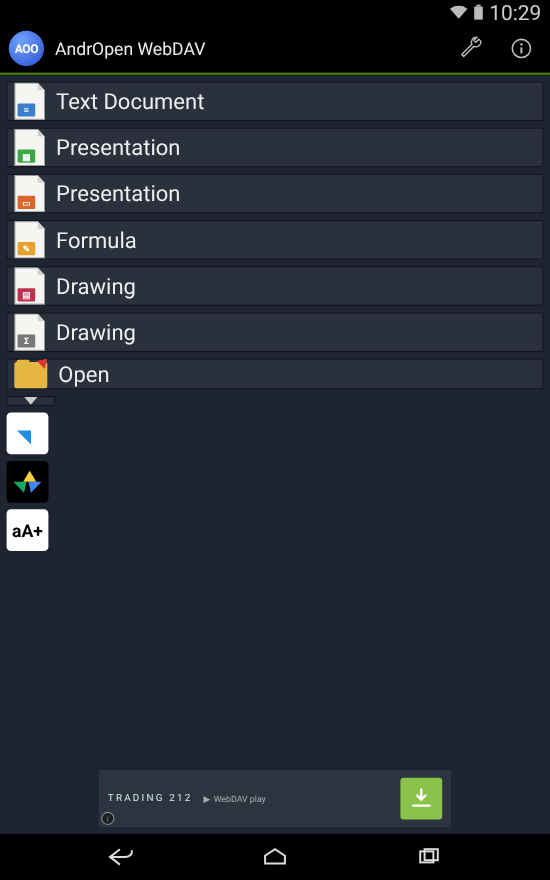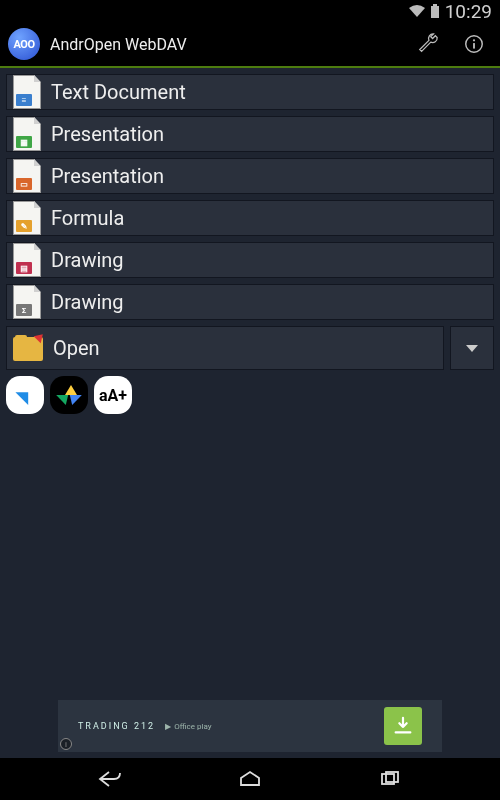--- a/index.html
+++ b/index.html
@@ -11,21 +11,21 @@
   .status-bar .icon { display: inline-flex; }
 
   
   .app-bar { height: 46px; background: #000; display: flex; align-items: center; padding: 0 8px; gap: 10px; border-bottom: 2px solid #4d7c0f; }
   .app-logo { width: 32px; height: 32px; border-radius: 50%; background: radial-gradient(circle at 35% 30%, #6fa3ff, #2a4fd0); color: #fff; font-size: 11px; font-weight: bold; display: flex; align-items: center; justify-content: center; letter-spacing: -0.5px; }
   .app-title { color: #eee; font-size: 16px; flex: 1; }
   .ab-action { width: 36px; height: 36px; display: flex; align-items: center; justify-content: center; }
 
   
   .list { display: flex; flex-direction: column; padding: 6px 6px 0 6px; gap: 6px; }
-  .row { display: flex; gap: 6px; }
+  .row { display: flex; gap: 6px; flex-direction: column; }
   .item {
     background: #2a303c;
     border: 1px solid #121620;
     display: flex;
     align-items: center;
     height: 44px;
     padding: 0 6px;
     gap: 10px;
     flex: 1;
   }
@@ -45,36 +45,36 @@
   .folder-back { position:absolute; inset:2px 0 0 0; background:#e6b642; border-radius:2px; }
   .folder-tab { position:absolute; top:0; left:2px; width:12px; height:6px; background:#e6b642; border-radius:2px 2px 0 0; }
   .folder-arrow { position:absolute; right:-2px; top:-2px; width:0;height:0;border-left:5px solid transparent;border-right:5px solid transparent;border-bottom:8px solid #d33; transform:rotate(45deg);}
 
   .dropdown-btn { width: 44px; background:#2a303c; border:1px solid #121620; display:flex; align-items:center; justify-content:center; }
   .chev { width:0; height:0; border-left:6px solid transparent; border-right:6px solid transparent; border-top:7px solid #ccc; }
 
   .webdav-icon { width:28px; height:28px; border-radius:50%; background:radial-gradient(circle at 35% 30%, #7fd97f, #1a7a3a); position:relative; }
   .webdav-link { position:absolute; left:5px; top:11px; width:18px; height:6px; border:2px solid #fff; border-radius:3px; }
 
-  .svc { width: 38px; height: 38px; border-radius: 14px; display:flex; align-items:center; justify-content:center; font-size:11px; font-weight:bold; }
+  .svc { width: 38px; height: 38px; border-radius: 4px; display:flex; align-items:center; justify-content:center; font-size:11px; font-weight:bold; }
   .svc-dropbox { background:#fff; }
   .svc-gdrive { background:#000; }
   .svc-font { background:#fff; color:#000; font-size:16px; }
 
   .dropbox-glyph { width:0;height:0;border-left:9px solid transparent;border-right:9px solid transparent;border-bottom:9px solid #1f8ce6; transform: rotate(45deg); box-shadow: 0 0 0 0 #1f8ce6;}
   .gdrive-glyph { position:relative; width:22px; height:20px;}
   .gd-y{position:absolute;top:0;left:7px;width:0;height:0;border-left:6px solid transparent;border-right:6px solid transparent;border-bottom:10px solid #ffcf3f;}
   .gd-g{position:absolute;bottom:0;left:0;width:0;height:0;border-left:6px solid transparent;border-right:6px solid transparent;border-top:10px solid #14a761; transform:skewX(20deg);}
   .gd-b{position:absolute;bottom:0;right:0;width:0;height:0;border-left:6px solid transparent;border-right:6px solid transparent;border-top:10px solid #4285f4; transform:skewX(-20deg);}
 
   
   .fill { flex:1; display:flex; flex-direction:column; justify-content:flex-end; align-items:center; padding-bottom:6px;}
 
   
-  .ad { width: 384px; height: 52px; background:#2c3440; display:flex; align-items:center; padding:0 20px; gap:10px; position:relative;}
+  .ad { width: 320px; height: 52px; background:#2c3440; display:flex; align-items:center; padding:0 8px; gap:10px; position:relative;}
   .ad-brand { color:#cfeee6; font-size:9px; letter-spacing:2px;}
   .ad-text { color:#cfeee6; font-size:12px; flex:1; }
   .ad-sub { color:#9db5ab; font-size:8px; display:flex; align-items:center; gap:3px;}
   .ad-dl { width:38px; height:38px; background:#8bc34a; border-radius:3px; display:flex; align-items:center; justify-content:center;}
   .ad-dl svg{width:22px;height:22px;}
   .ad-info{position:absolute;left:2px;bottom:2px;width:12px;height:12px;border:1px solid #888;border-radius:50%;color:#888;font-size:8px;display:flex;align-items:center;justify-content:center;background:rgba(0,0,0,.4);}
 
   
   .nav-bar { height: 42px; background:#000; display:flex; align-items:center; justify-content:space-evenly; }
   .nav-btn { width:60px; height:30px; display:flex; align-items:center; justify-content:center; }
@@ -203,21 +203,21 @@
 </div>
 
 <div class="fill">
   <div class="ad">
     <div>
       <div class="ad-brand">TRADING 212</div>
     </div>
     <div style="flex:1">
       <div class="ad-sub">
           <span>▶</span>
-          <span>Office play</span>
+          <span>WebDAV play</span>
         </div>
     </div>
     <div class="ad-dl">
       <svg viewBox="0 0 24 24">
           <path d="M12 3v10m0 0l-4-4m4 4l4-4M4 19h16" stroke="#fff" stroke-width="2.4" fill="none" stroke-linecap="round"></path>
         </svg>
     </div>
     <div class="ad-info">i</div>
   </div>
 </div>

